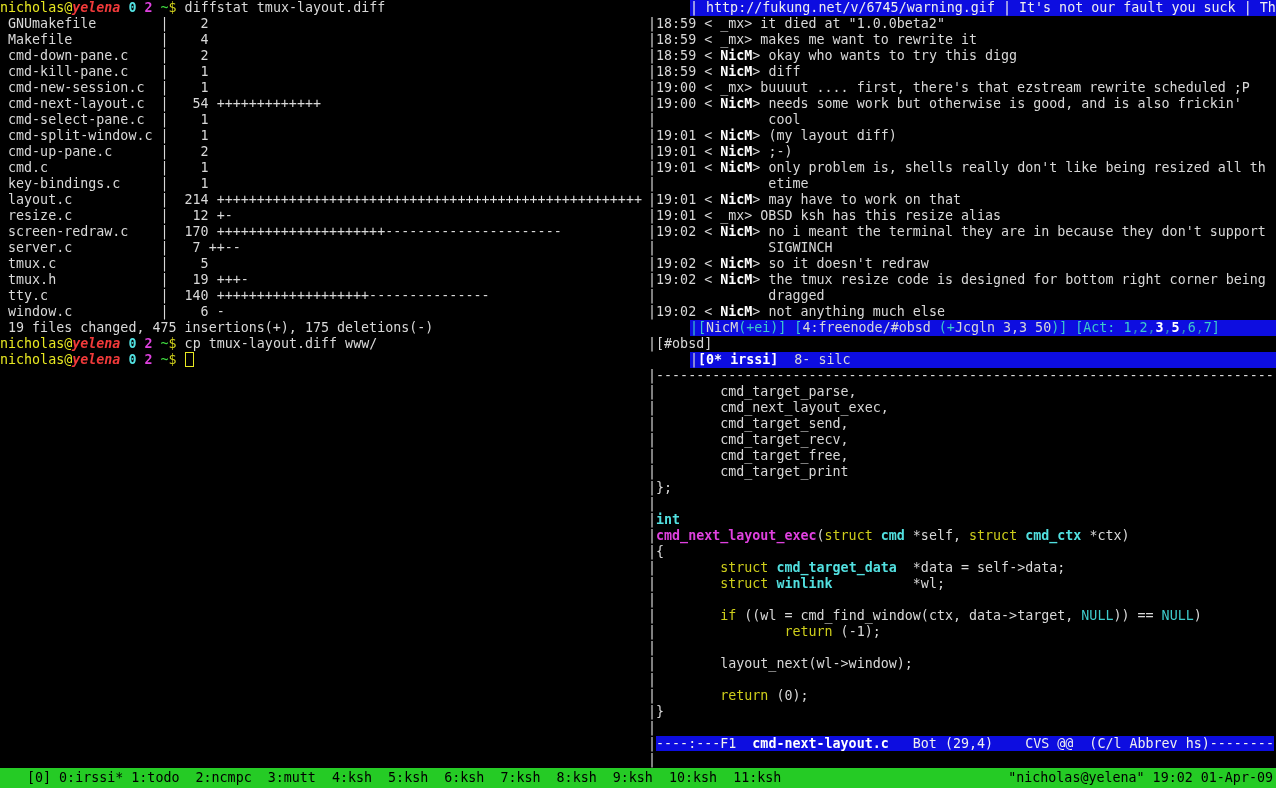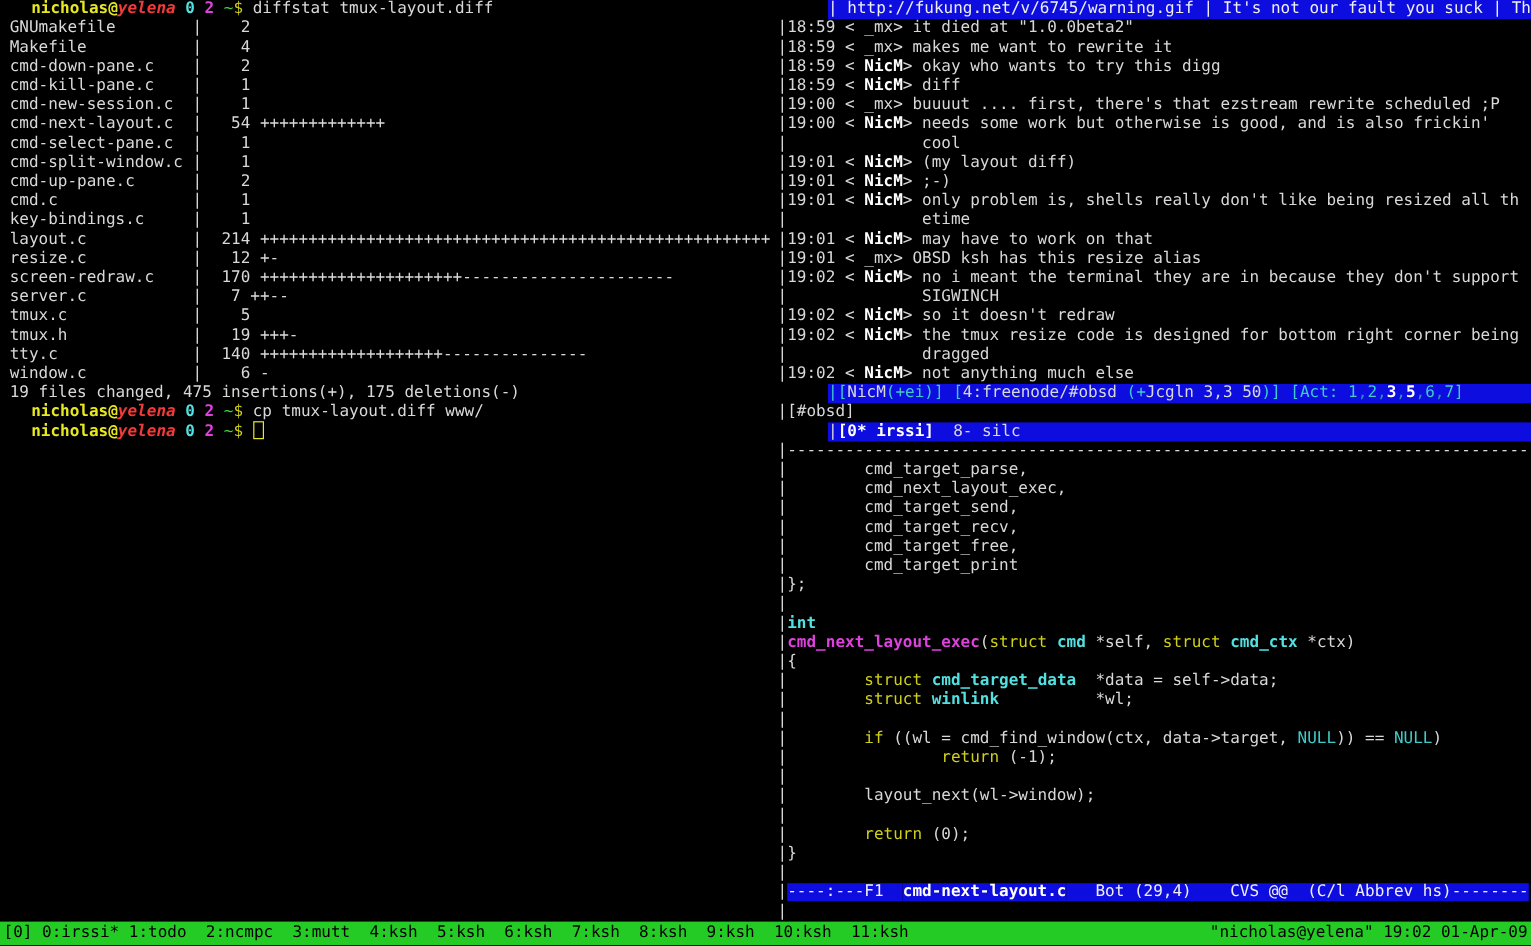--- a/index.html
+++ b/index.html
@@ -11,37 +11,37 @@
   }
   .pane{position:absolute;top:0;overflow:hidden;}
   #left-pane{left:0;width:648px;height:768px;}
   #right-pane{left:648px;width:628px;height:768px;}
   .row{height:16px;white-space:pre;color:var(--fg);}
   .bg-blue{background:var(--blue);margin-left:42px;}
   .b{color:var(--wb);font-weight:bold;}
   .w{color:var(--fg);}
   .tw{color:var(--tw);}
   .y{color:var(--y);}
-  .yb{color:var(--yb);font-weight:bold;margin-left:26px;}
+  .yb{color:var(--yb);font-weight:normal;}
   .rb{color:var(--rb);font-weight:bold;font-style:italic;}
   .c{color:var(--c);}
   .cb{color:var(--cb);font-weight:bold;}
   .mb{color:var(--mb);font-weight:bold;}
   .g{color:var(--g);}
   .dc{color:var(--dc);}
   .ml{color:var(--tw);background:var(--blue);}
   .mlb{color:var(--wb);font-weight:bold;background:var(--blue);}
   .cur{display:inline-block;width:7px;height:13px;border:1px solid var(--yb);
        vertical-align:middle;margin-top:-2px;}
   #status-bar{
     position:absolute;left:0;top:768px;width:1276px;height:20px;
     background:var(--green);color:#000;display:flex;justify-content:space-between;
     white-space:pre;line-height:19px;padding:0;box-sizing:border-box;
   }
-  #status-bar span{padding:0 3px;}
+  #status-bar span{padding:0 3px;margin-left:24px;}
 </style>
 </head>
 <body>
 
 <div id="screen">
   <div id="left-pane" class="pane">
       <div class="row"><span class="yb">nicholas@</span><span class="rb">yelena</span><span> </span><span class="cb">0</span><span> </span><span class="mb">2</span><span> </span><span class="g">~</span><span class="y">$</span><span> diffstat tmux-layout.diff</span></div>
       <div class="row"><span> GNUmakefile        |    2</span></div>
       <div class="row"><span> Makefile           |    4</span></div>
       <div class="row"><span> cmd-down-pane.c    |    2</span></div>

